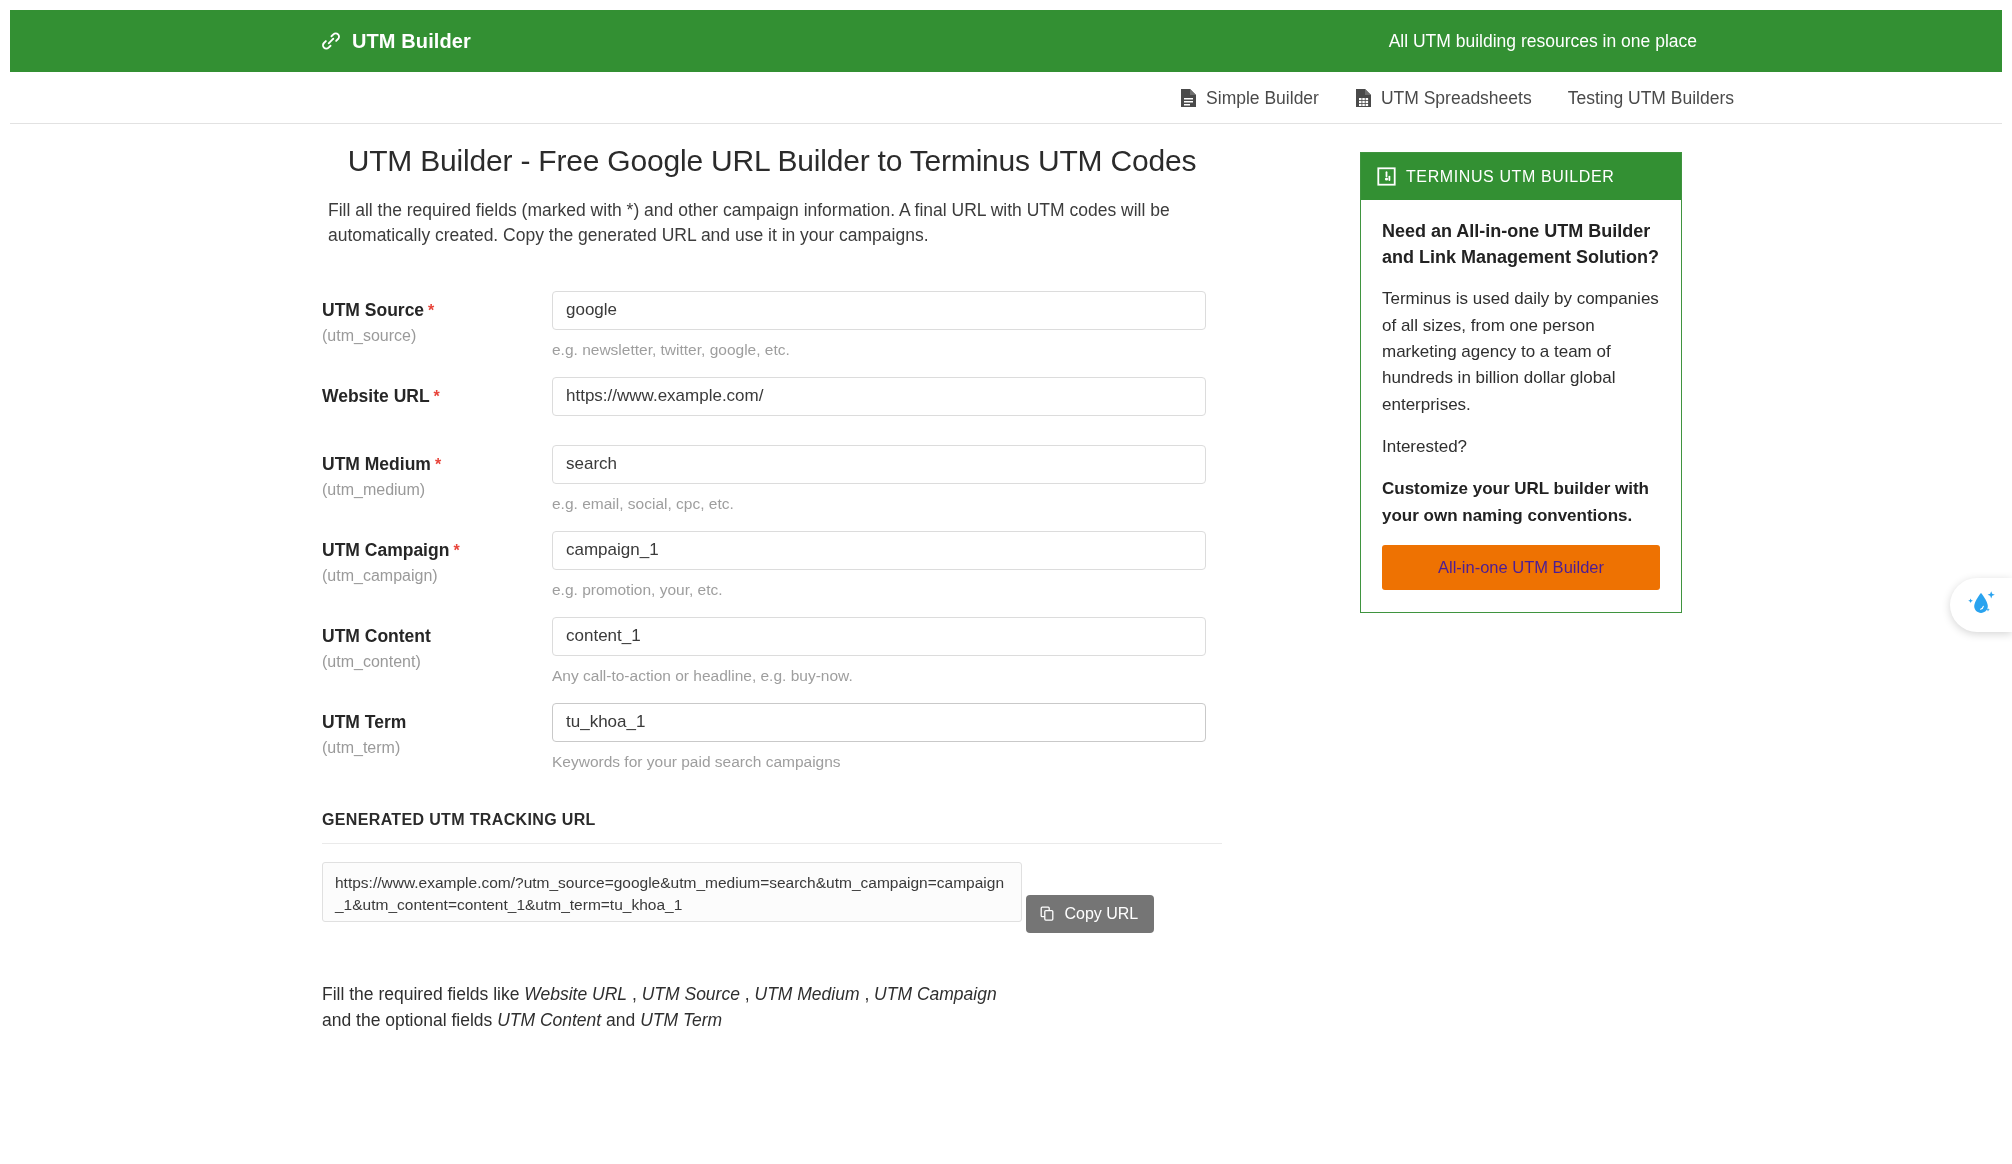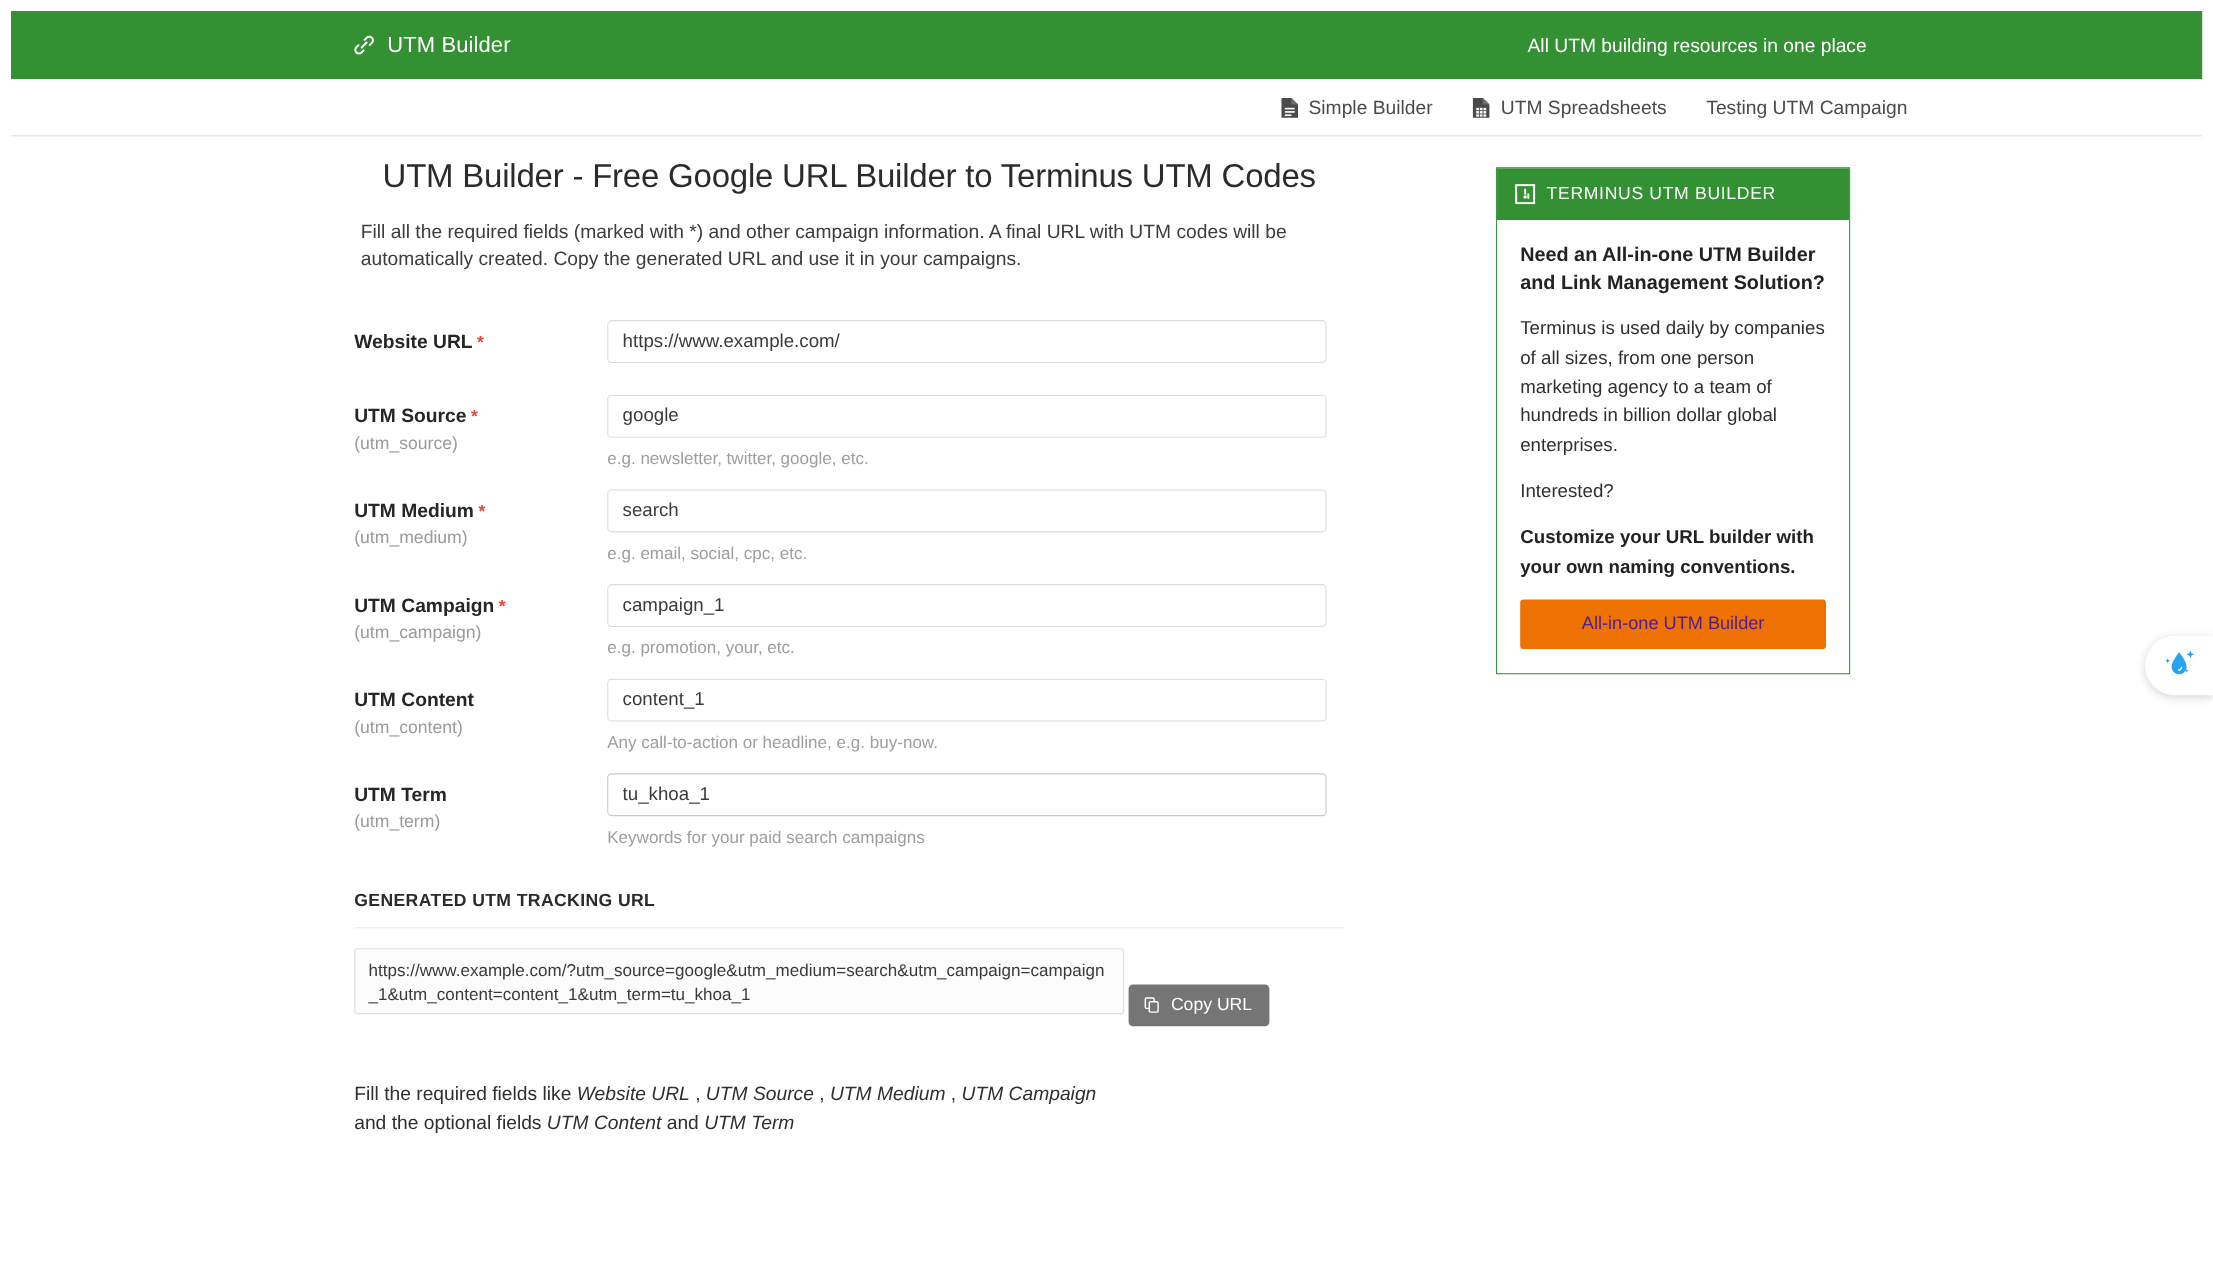--- a/index.html
+++ b/index.html
@@ -17,21 +17,21 @@
   .topbar {
     position: absolute; left: 10px; top: 10px;
     width: 1992px; height: 62px;
     background: #339033;
     display: flex; align-items: center;
   }
   .brand {
     display: flex; align-items: center; gap: 10px;
     margin-left: 310px;
     color: #ffffff;
-    font-size: 20px; font-weight: 400; letter-spacing: .1px;
+    font-size: 20px; font-weight: 700; letter-spacing: .1px;
   }
   .brand .link-icon { display:block; width:22px; height:22px; }
   .tagline {
     margin-left: auto; margin-right: 305px;
     color: #ffffff; font-size: 17.5px; font-weight: 400;
   }
 
   
   .navrow {
     position: absolute; left: 0; top: 72px;
@@ -233,51 +233,51 @@
             <rect x="4" y="16" width="2.5" height="2"></rect>
             <rect x="7.3" y="16" width="2.5" height="2"></rect>
             <rect x="10.6" y="16" width="2.5" height="2"></rect>
           </g>
         </svg>
       </span>
       <span>UTM Spreadsheets</span>
     </div>
 
     <div class="navitem">
-      <span>Testing UTM Campaign</span>
+      <span>Testing UTM Builders</span>
     </div>
 
   </div>
 
   <div class="content">
 
     <div class="col-main">
 
       <h1 class="title">UTM Builder - Free Google URL Builder to Terminus UTM Codes</h1>
       <p class="subtitle">Fill all the required fields (marked with *) and other campaign information. A final URL with UTM codes will be automatically created. Copy the generated URL and use it in your campaigns.</p>
 
       <div class="form">
 
-        <div class="row r-url">
-          <div class="labelcol">
-            <span class="lbl">Website URL</span><span class="req">*</span>
-          </div>
-          <div class="fieldcol">
-            <input type="text" value="https://www.example.com/" style="">
-          </div>
-        </div>
-
         <div class="row r-src">
           <div class="labelcol">
             <span class="lbl">UTM Source</span><span class="req">*</span>
             <span class="sublbl">(utm_source)</span>
           </div>
           <div class="fieldcol">
             <input type="text" value="google" style="">
             <span class="hint">e.g. newsletter, twitter, google, etc.</span>
+          </div>
+        </div>
+
+        <div class="row r-url">
+          <div class="labelcol">
+            <span class="lbl">Website URL</span><span class="req">*</span>
+          </div>
+          <div class="fieldcol">
+            <input type="text" value="https://www.example.com/" style="">
           </div>
         </div>
 
         <div class="row r-med">
           <div class="labelcol">
             <span class="lbl">UTM Medium</span><span class="req">*</span>
             <span class="sublbl">(utm_medium)</span>
           </div>
           <div class="fieldcol">
             <input type="text" value="search" style="">

